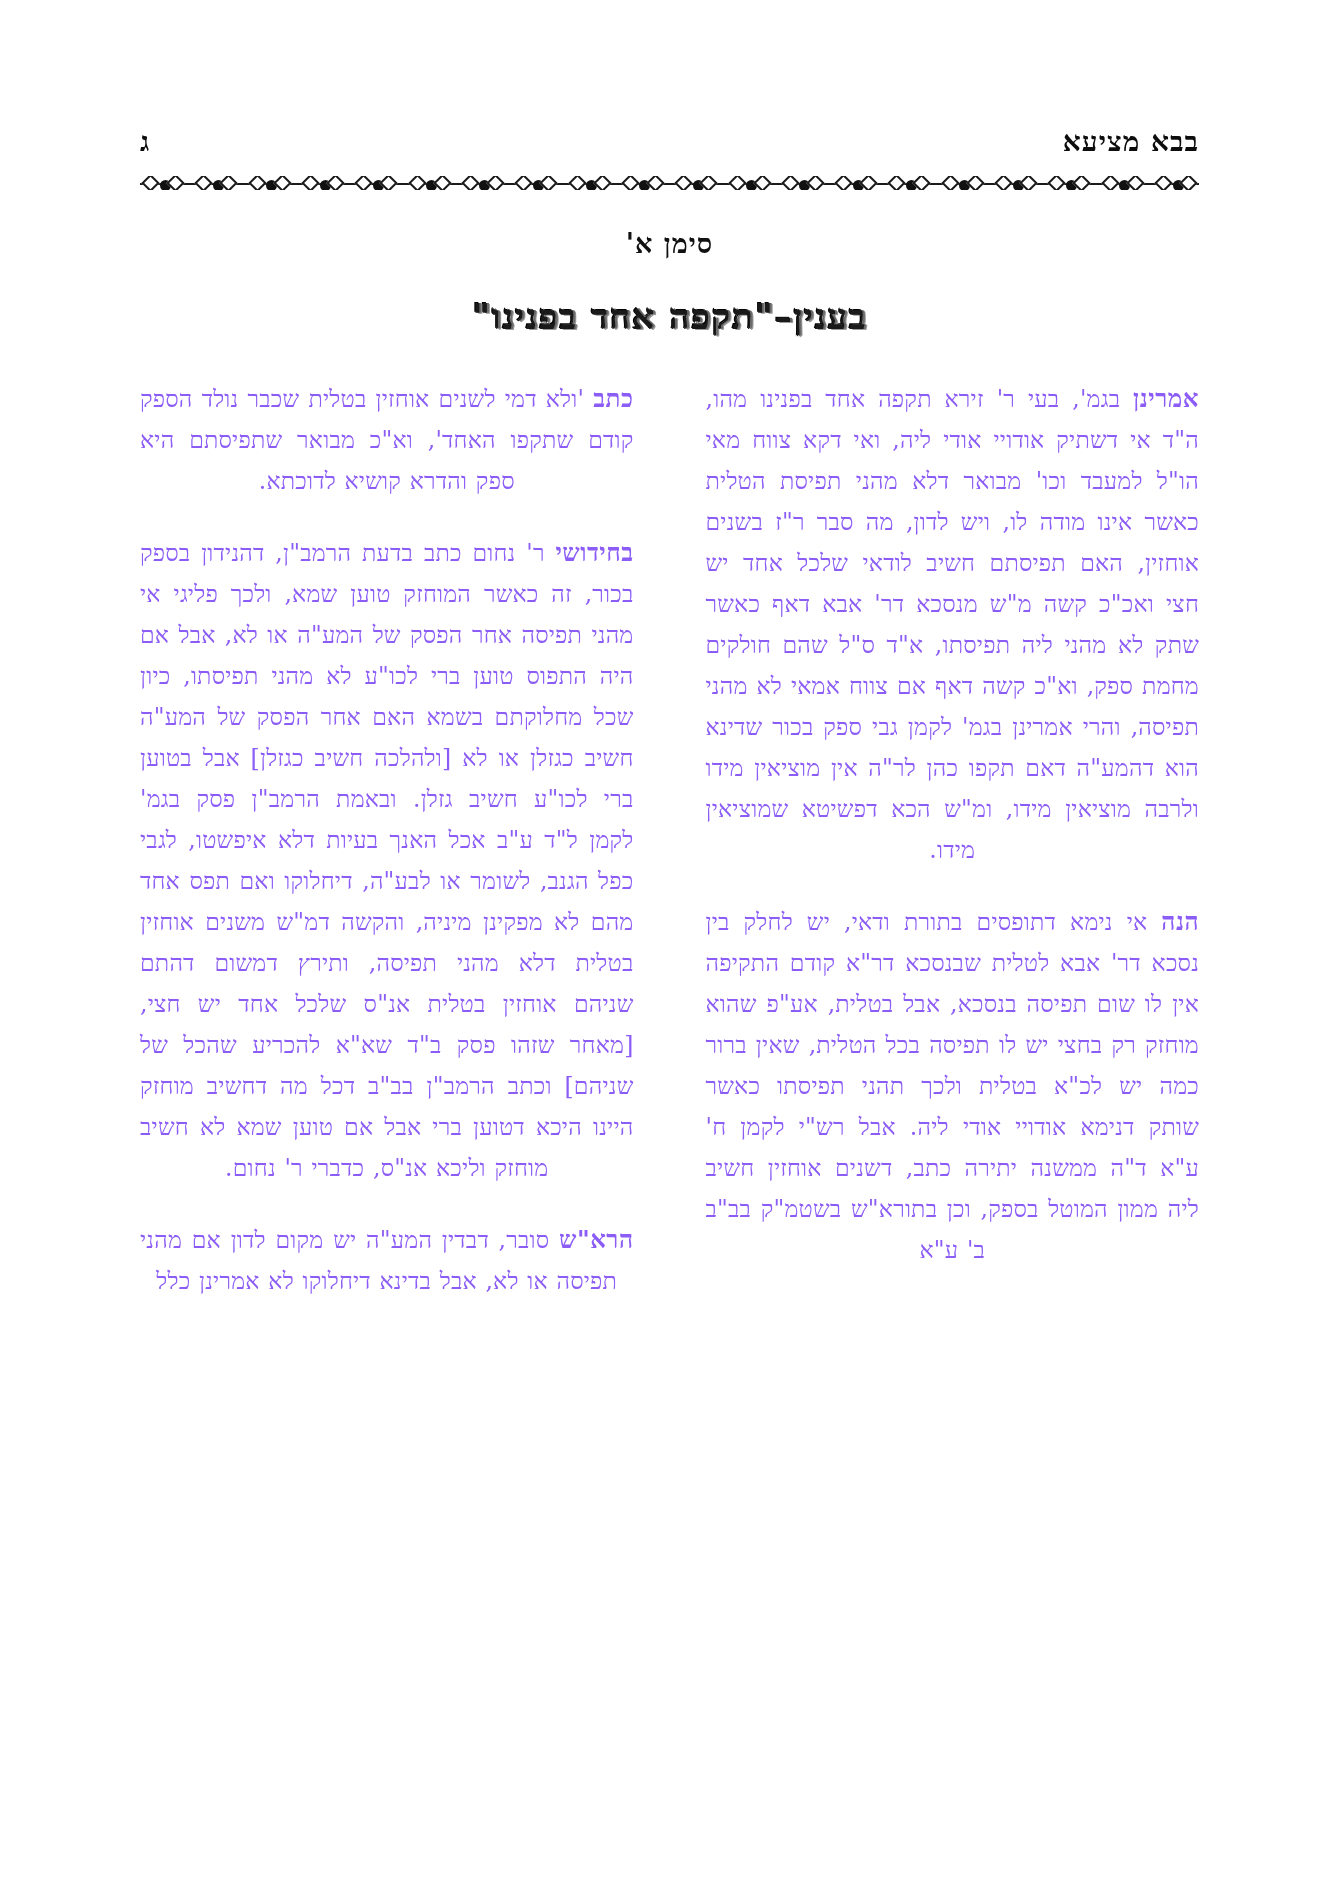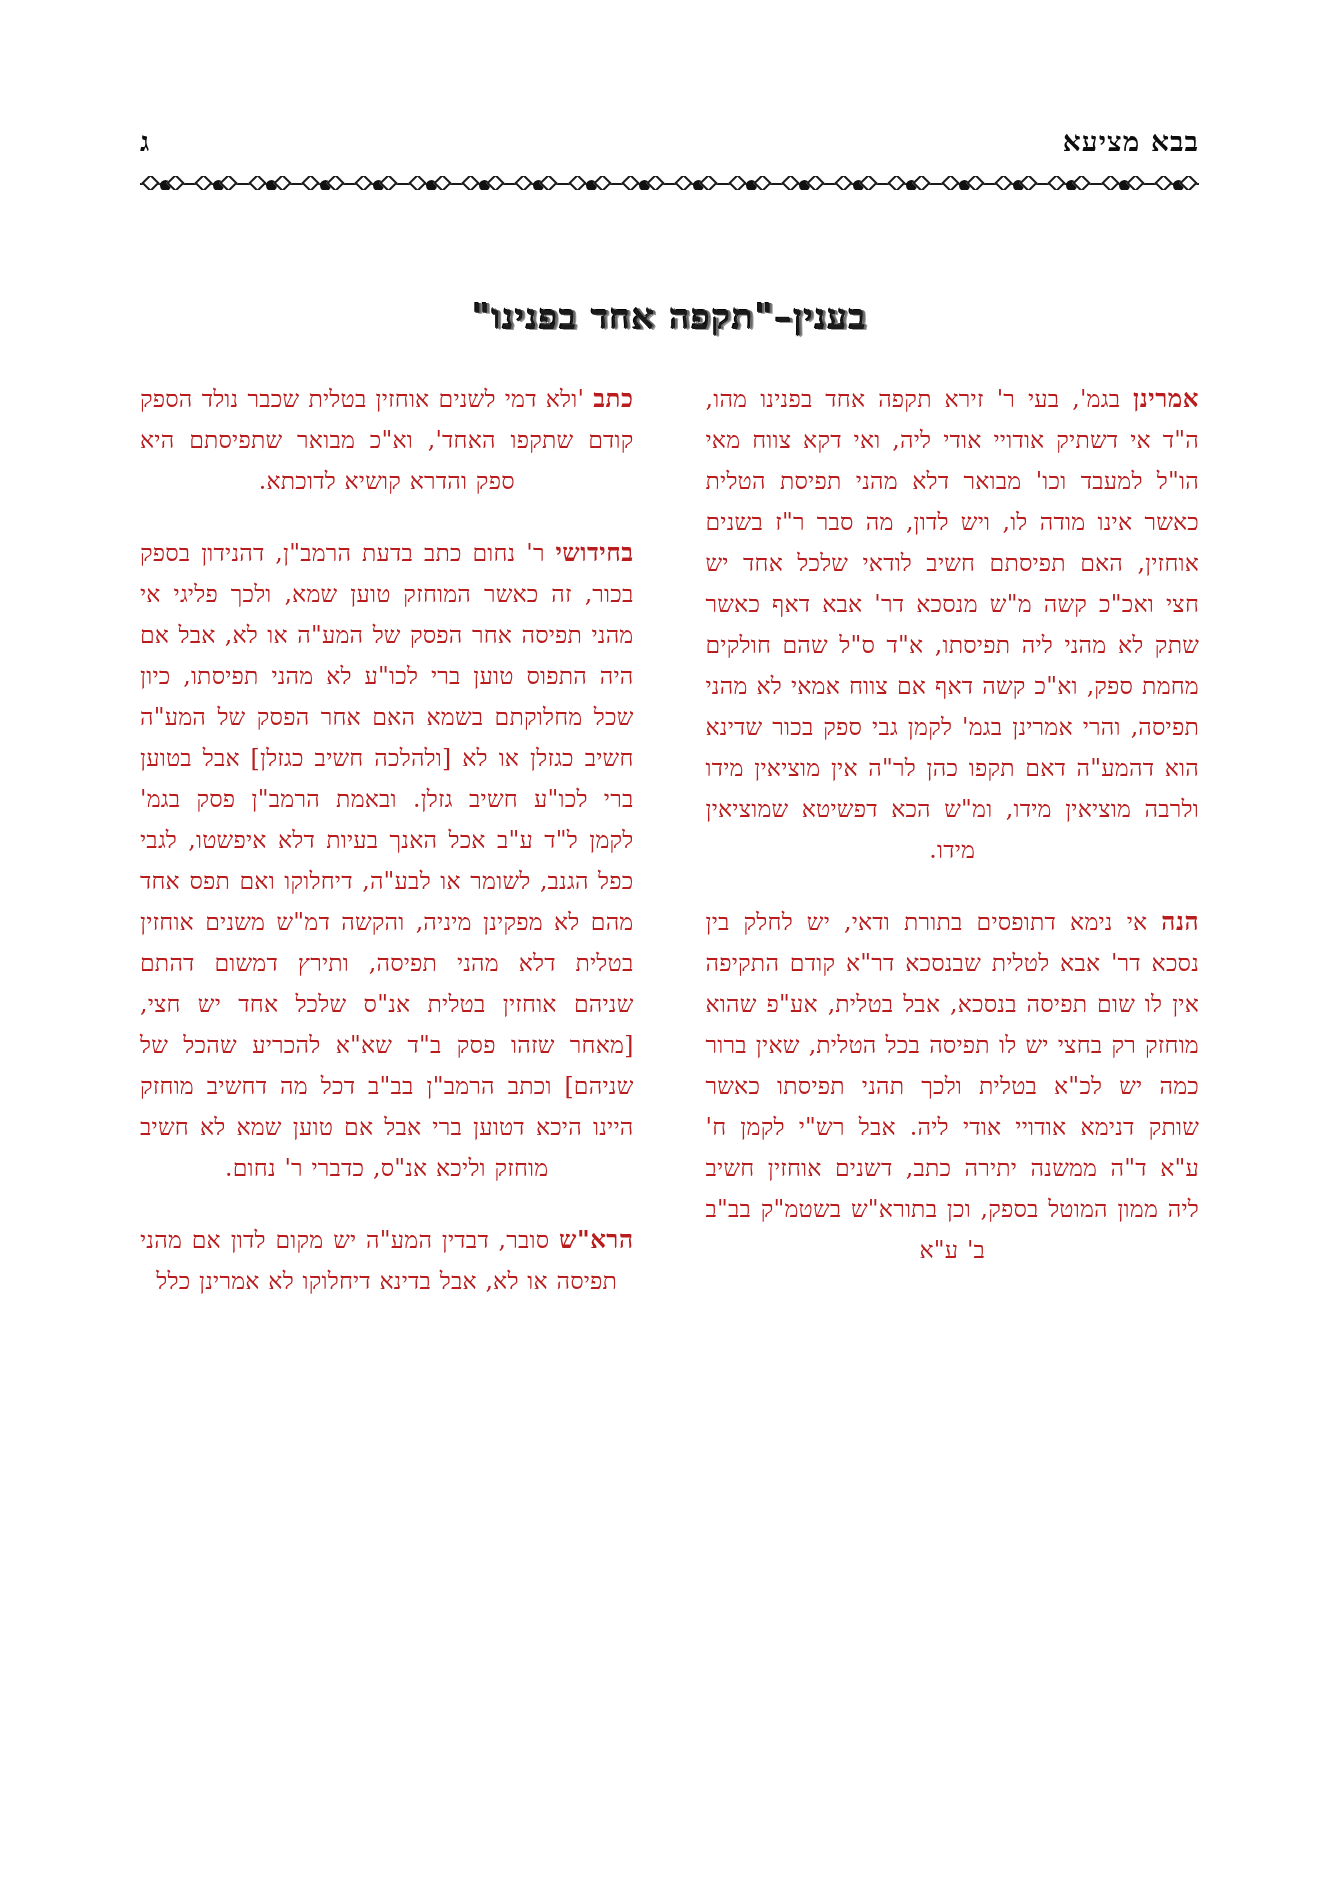--- a/index.html
+++ b/index.html
@@ -156,21 +156,21 @@
     min-width: 0;
   }
 
   .para {
     font-family: "DejaVu Serif", "Liberation Serif", serif;
     font-size: 23.5px;
     line-height: 41px;
     text-align: justify;
     text-align-last: center;
     margin: 0 0 30px 0;
-    color: #b91c1c;
+    color: #8b5cf6;
     letter-spacing: 0.2px;
     word-spacing: 1px;
   }
   .para:last-child { margin-bottom: 10px; }
 
   .lead {
     font-weight: 700;
     font-size: 24.5px;
     letter-spacing: 0.5px;
   }
@@ -252,20 +252,21 @@
         </span>
         <span class="motif">
           <span class="dot"></span>
         </span>
         <span class="motif">
           <span class="dot"></span>
         </span>
       </div>
   </div>
 
+  <div class="siman">סימן א'</div>
   <div class="main-title">בענין–"תקפה אחד בפנינו"</div>
 
   <div class="columns">
     <div class="col" id="col-right">
         <p class="para"><span class="lead">אמרינן</span><span> בגמ', בעי ר' זירא תקפה אחד בפנינו מהו, ה"ד אי דשתיק אודויי אודי ליה, ואי דקא צווח מאי הו"ל למעבד וכו' מבואר דלא מהני תפיסת הטלית כאשר אינו מודה לו, ויש לדון, מה סבר ר"ז בשנים אוחזין, האם תפיסתם חשיב לודאי שלכל אחד יש חצי ואכ"כ קשה מ"ש מנסכא דר' אבא דאף כאשר שתק לא מהני ליה תפיסתו, א"ד ס"ל שהם חולקים מחמת ספק, וא"כ קשה דאף אם צווח אמאי לא מהני תפיסה, והרי אמרינן בגמ' לקמן גבי ספק בכור שדינא הוא דהמע"ה דאם תקפו כהן לר"ה אין מוציאין מידו ולרבה מוציאין מידו, ומ"ש הכא דפשיטא שמוציאין מידו.</span></p>
         <p class="para"><span class="lead">הנה</span><span> אי נימא דתופסים בתורת ודאי, יש לחלק בין נסכא דר' אבא לטלית שבנסכא דר"א קודם התקיפה אין לו שום תפיסה בנסכא, אבל בטלית, אע"פ שהוא מוחזק רק בחצי יש לו תפיסה בכל הטלית, שאין ברור כמה יש לכ"א בטלית ולכך תהני תפיסתו כאשר שותק דנימא אודויי אודי ליה. אבל רש"י לקמן ח' ע"א ד"ה ממשנה יתירה כתב, דשנים אוחזין חשיב ליה ממון המוטל בספק, וכן בתורא"ש בשטמ"ק בב"ב ב' ע"א</span></p>
       </div>
     <div class="col" id="col-left">
         <p class="para"><span class="lead">כתב</span><span> 'ולא דמי לשנים אוחזין בטלית שכבר נולד הספק קודם שתקפו האחד', וא"כ מבואר שתפיסתם היא ספק והדרא קושיא לדוכתא.</span></p>
         <p class="para"><span class="lead">בחידושי</span><span> ר' נחום כתב בדעת הרמב"ן, דהנידון בספק בכור, זה כאשר המוחזק טוען שמא, ולכך פליגי אי מהני תפיסה אחר הפסק של המע"ה או לא, אבל אם היה התפוס טוען ברי לכו"ע לא מהני תפיסתו, כיון שכל מחלוקתם בשמא האם אחר הפסק של המע"ה חשיב כגזלן או לא [ולהלכה חשיב כגזלן] אבל בטוען ברי לכו"ע חשיב גזלן. ובאמת הרמב"ן פסק בגמ' לקמן ל"ד ע"ב אכל האנך בעיות דלא איפשטו, לגבי כפל הגנב, לשומר או לבע"ה, דיחלוקו ואם תפס אחד מהם לא מפקינן מיניה, והקשה דמ"ש משנים אוחזין בטלית דלא מהני תפיסה, ותירץ דמשום דהתם שניהם אוחזין בטלית אנ"ס שלכל אחד יש חצי, [מאחר שזהו פסק ב"ד שא"א להכריע שהכל של שניהם] וכתב הרמב"ן בב"ב דכל מה דחשיב מוחזק היינו היכא דטוען ברי אבל אם טוען שמא לא חשיב מוחזק וליכא אנ"ס, כדברי ר' נחום.</span></p>

